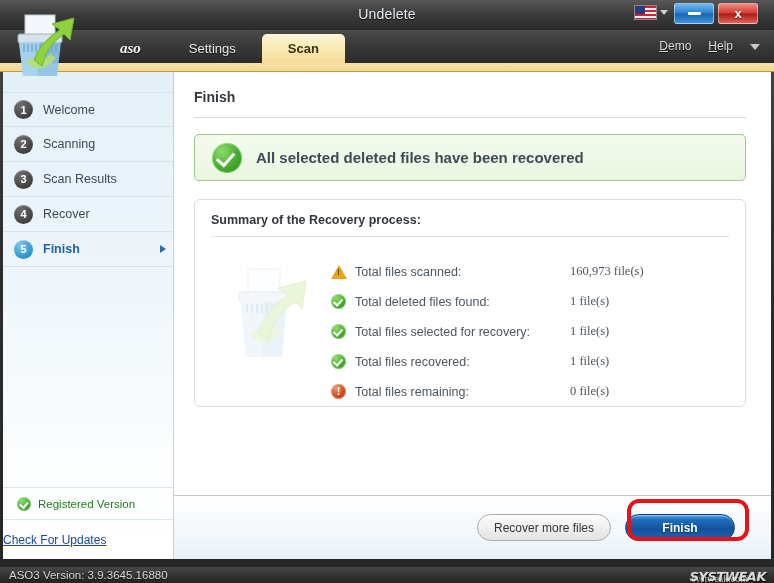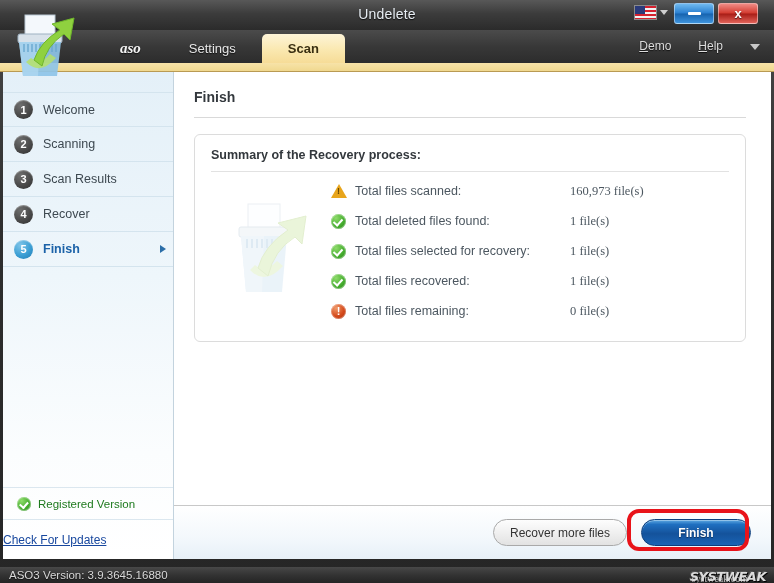--- a/index.html
+++ b/index.html
@@ -85,21 +85,21 @@
     font-family: "Liberation Serif", serif;
     font-style: italic; font-weight: bold; font-size: 15px;
     color: #f4f4f4; padding: 0 22px;
   }
   .tab.active {
     background: linear-gradient(180deg,#fdf4d8 0%,#fae8b0 55%,#f6dc97 100%);
     color: #3a2f12; text-shadow: none; font-weight: bold;
   }
   .menu-right {
     position: absolute; right: 14px; top: 9px;
-    display: flex; align-items: center; gap: 27px;
+    display: flex; align-items: center; gap: 17px;
   }
   .menu-link {
     font-size: 12px; color: #dcdcdc;
     text-shadow: 0 1px 1px rgba(0,0,0,.7);
   }
   .menu-link u { text-decoration: underline; }
   .menu-chev {
     width: 0; height: 0; margin-top: 2px;
     border-left: 5px solid transparent; border-right: 5px solid transparent;
     border-top: 6px solid #c8c8c8;
@@ -213,21 +213,21 @@
   }
   .panel-rule { height: 1px; background: #e2e2e2; margin-bottom: 8px; }
   .panel-body { display: flex; }
   .panel-logo {
     width: 120px; flex: none; position: relative;
     display: flex; align-items: flex-start; justify-content: center;
     padding-top: 18px;
   }
   .stats { flex: 1; padding-top: 4px; }
   .stat-row {
-    height: 30px; display: flex; align-items: flex-start;
+    height: 30px; display: flex; align-items: flex-end;
   }
   .stat-icon { width: 24px; flex: none; display: flex; align-items: center; }
   .stat-label {
     font-size: 12.5px; color: #4c5760;
     width: 215px; flex: none;
   }
   .stat-value { font-size: 12.5px; color: #4c5760; font-family: Liberation Serif, serif; }
 
   
   .ic-check {
@@ -267,24 +267,24 @@
   }
   .ic-error::after {
     content: "!"; position: absolute; left: 0; top: 0;
     width: 15px; height: 15px;
     display: flex; align-items: center; justify-content: center;
     font-size: 11px; font-weight: bold; color: #fff; line-height: 1;
   }
 
   
   .buttonbar {
-    height: 54px; border-top: 1px solid #c8c8c8;
+    height: 64px; border-top: 1px solid #c8c8c8;
     background: linear-gradient(180deg,#ffffff 0%,#f3f8fc 60%,#e7f0f7 100%);
     display: flex; align-items: center; justify-content: flex-end;
-    padding-right: 20px; gap: 14px;
+    padding-right: 36px; gap: 14px;
     position: relative;
   }
   .btn {
     height: 27px; border-radius: 14px;
     display: flex; align-items: center; justify-content: center;
     font-size: 12px;
   }
   .btn-secondary {
     min-width: 130px; padding: 0 16px;
     background: linear-gradient(180deg,#fdfdfd 0%,#f0f0f0 50%,#e2e2e2 100%);
@@ -423,20 +423,24 @@
         <div class="updates-link">Check For Updates</div>
       </div>
     </div>
 
     <div class="main">
       <div class="main-inner">
 
         <div class="page-title">Finish</div>
         <div class="title-rule"></div>
 
+        <div class="banner">
+          <div class="ic-check big"></div>
+          <div class="banner-text">All selected deleted files have been recovered</div>
+        </div>
 
         <div class="panel">
           <div class="panel-title">Summary of the Recovery process:</div>
           <div class="panel-rule"></div>
 
           <div class="panel-body">
             <div class="panel-logo">
               <svg width="92" height="100" viewBox="0 0 90 100" opacity="0.42">
                 <rect x="22" y="6" width="32" height="26" fill="#fbfdff" stroke="#cfdce6" stroke-width="1"></rect>
                 <rect x="13" y="29" width="50" height="10" rx="2" fill="#e6edf3" stroke="#c0cfdb" stroke-width="1"></rect>

